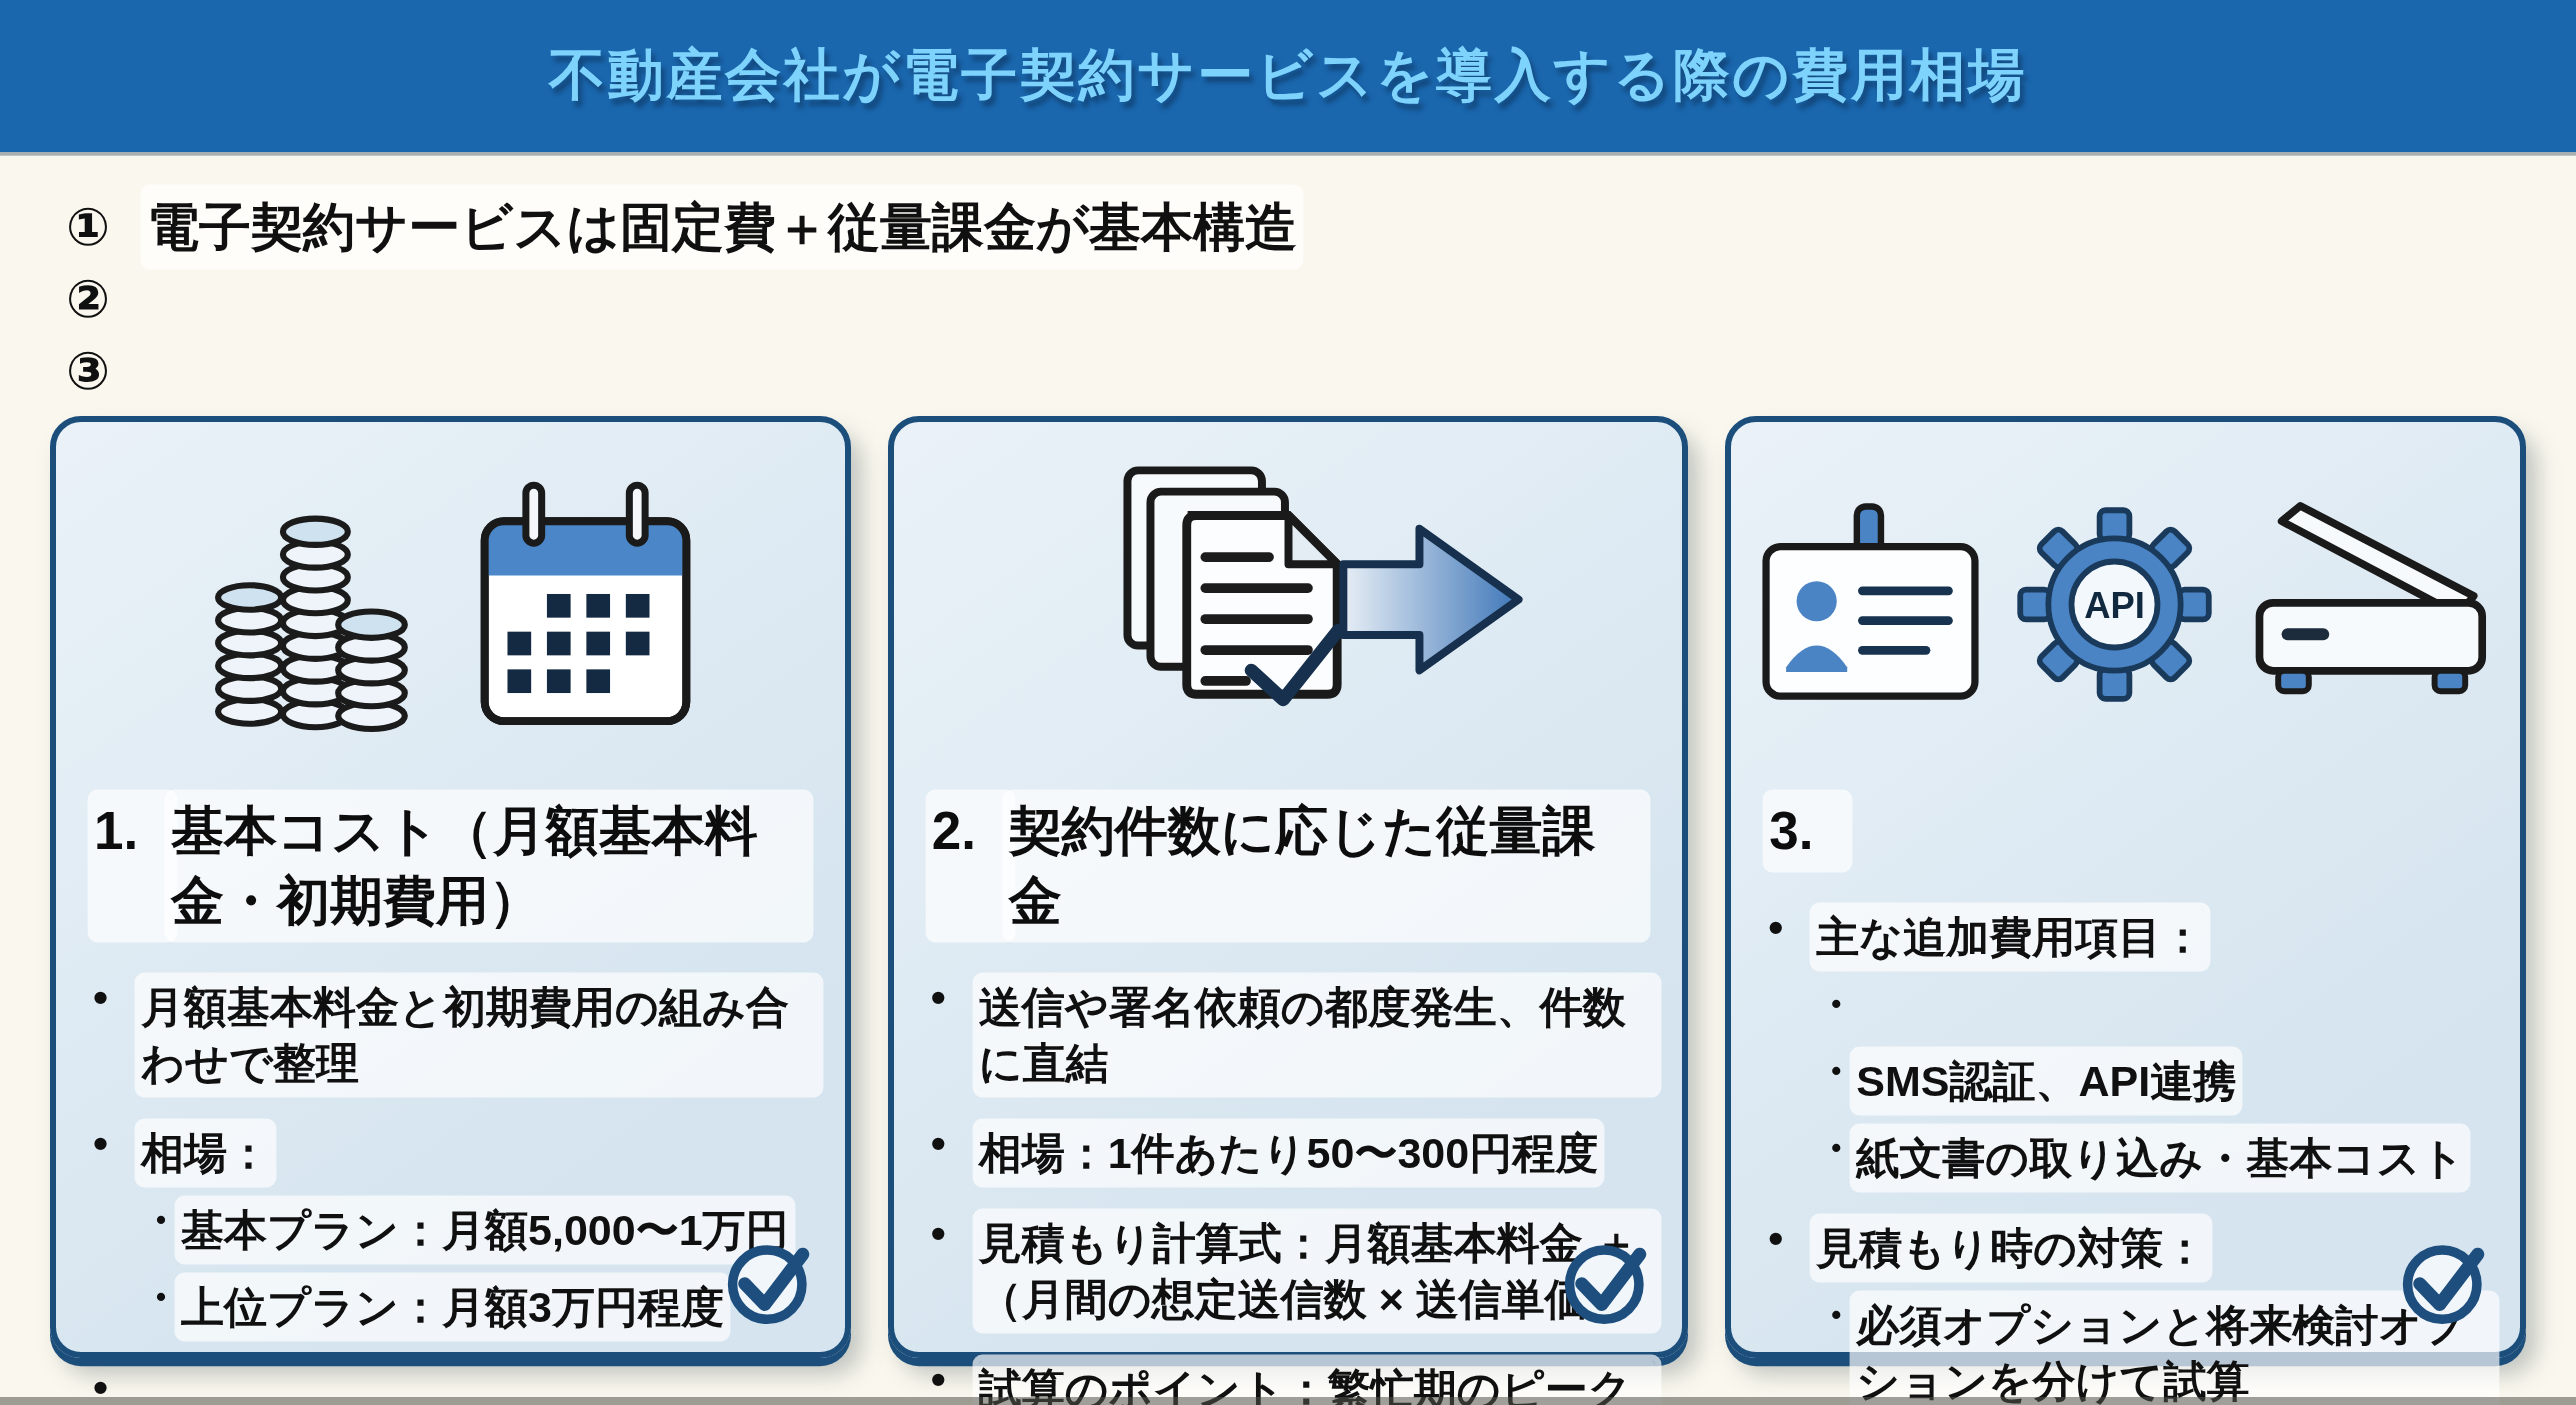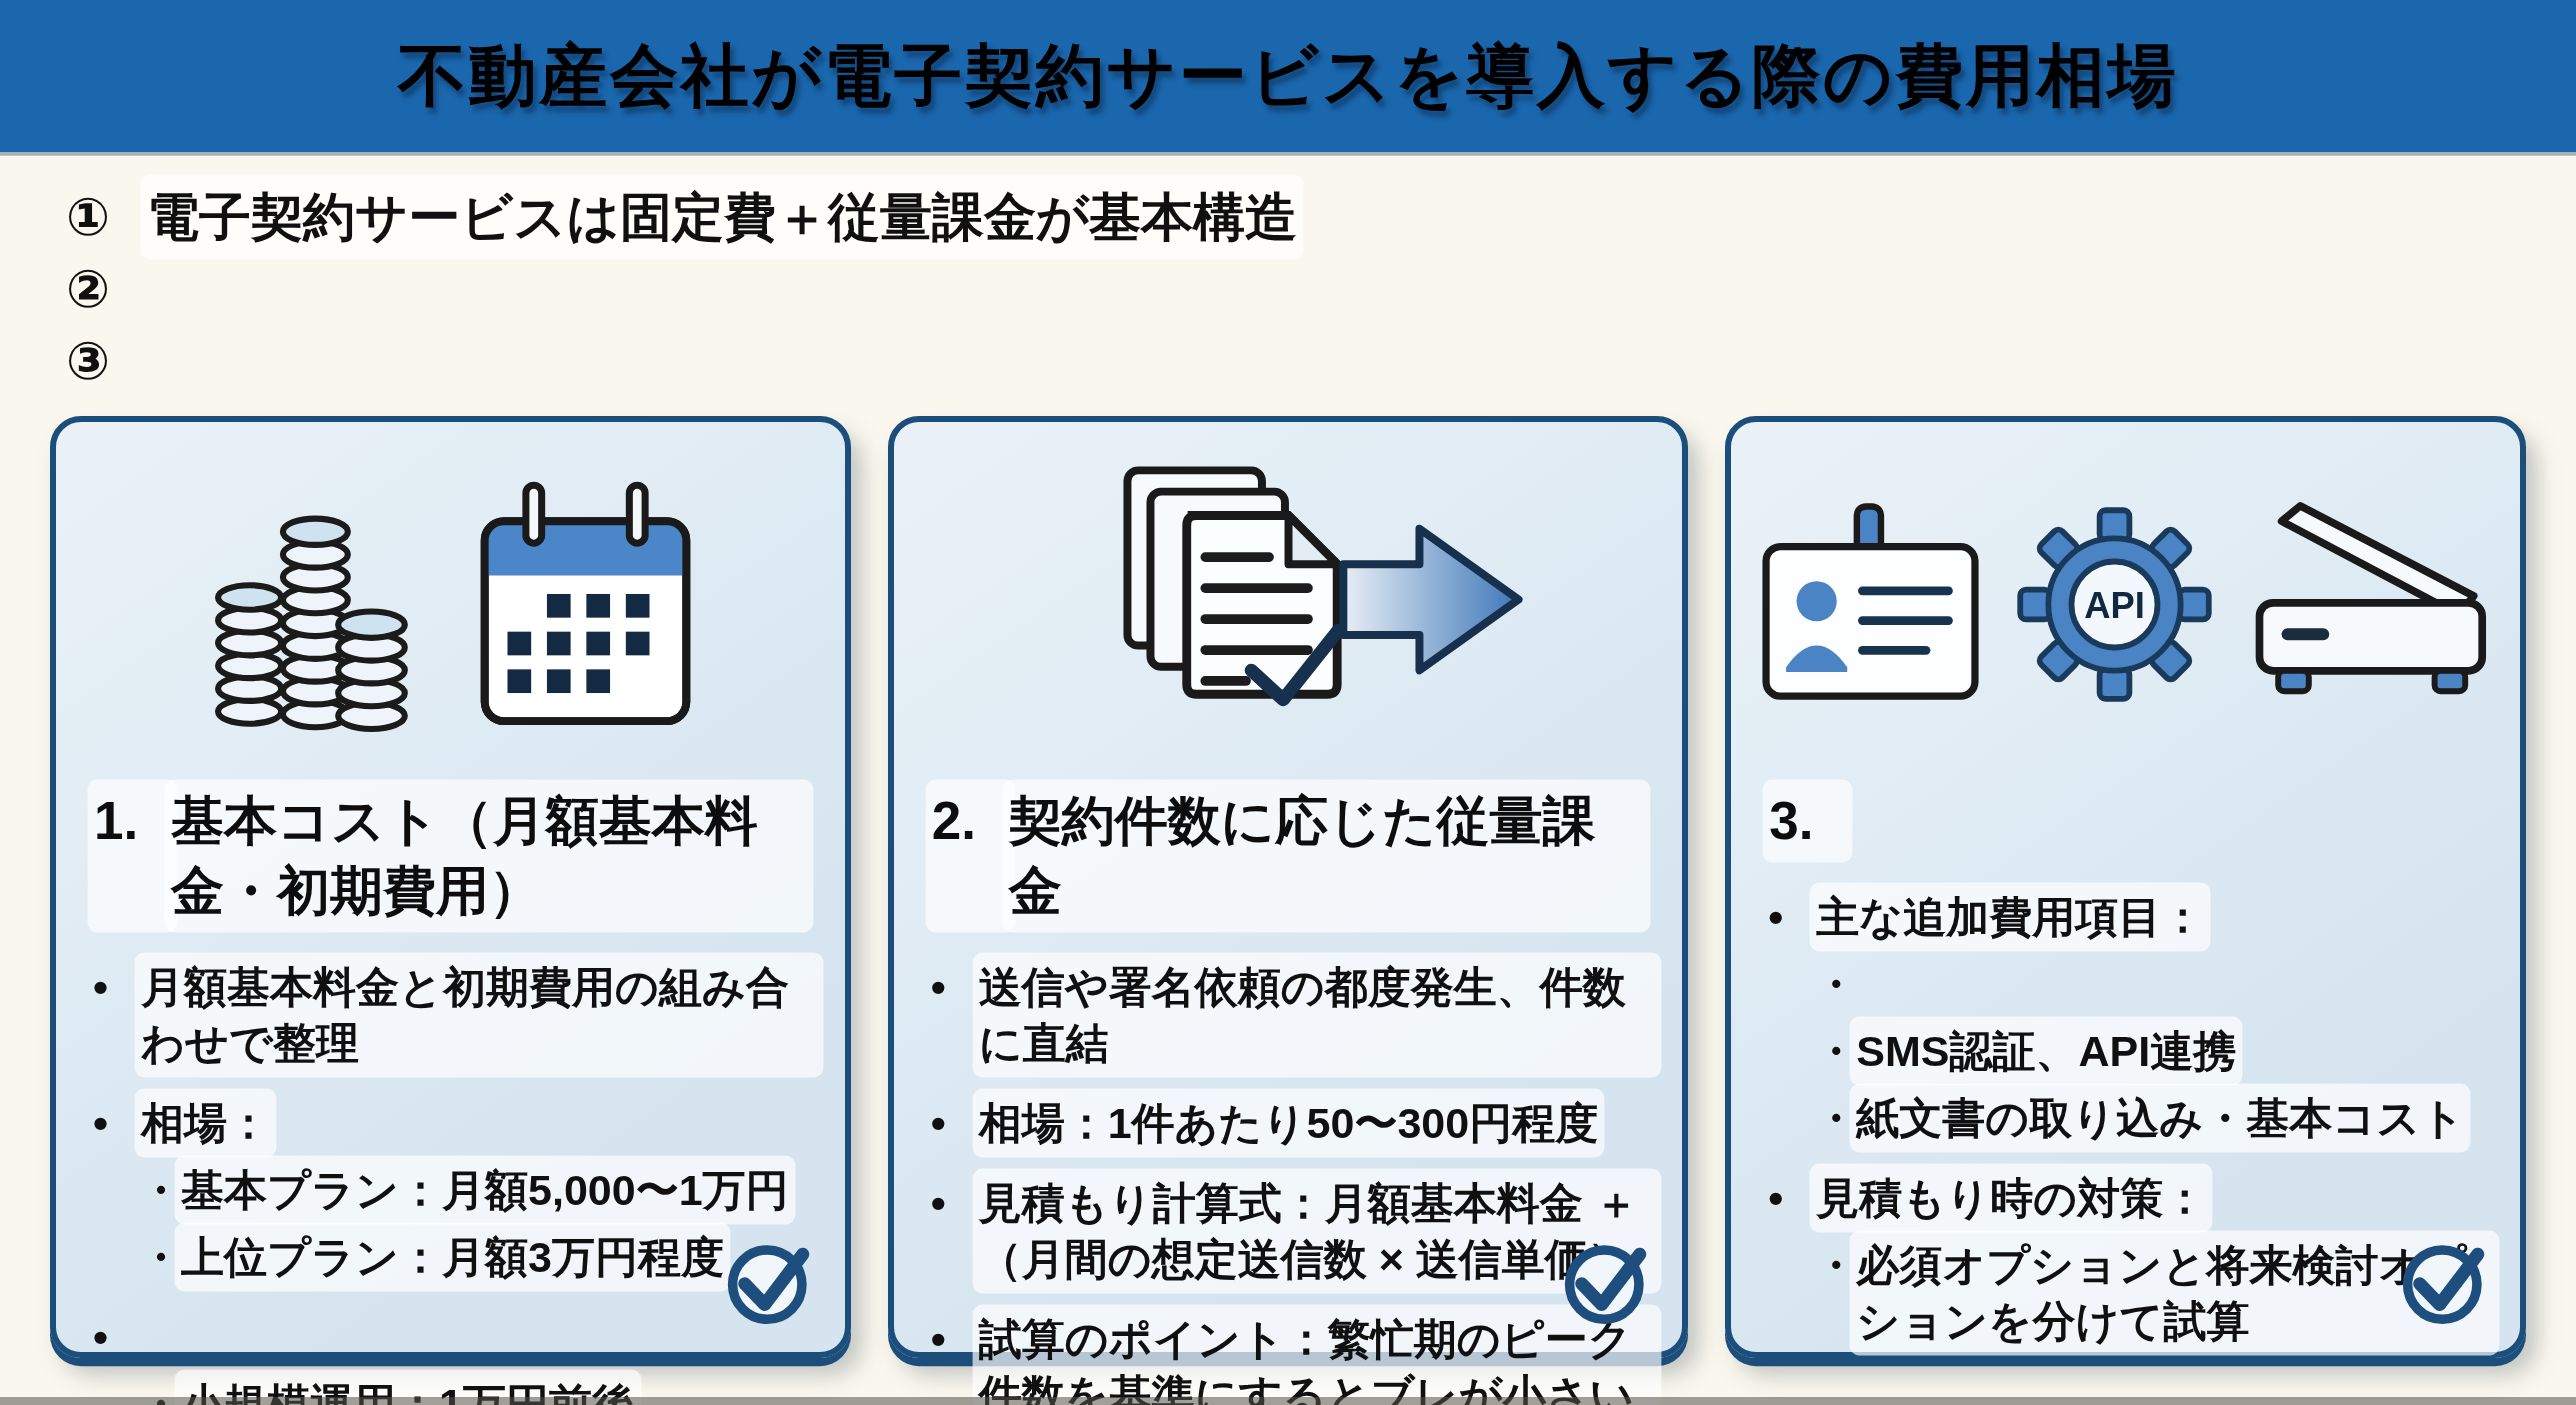--- a/index.html
+++ b/index.html
@@ -26,38 +26,38 @@
     background:var(--cream);overflow:hidden;
   }
   
   .header{
     position:absolute;top:0;left:0;width:100%;height:152px;
     background:var(--header-blue);
     display:flex;align-items:center;justify-content:center;
     box-shadow:0 3.7px 0 rgba(12,40,70,.35);
   }
   .page-title{
-    margin:0;font-size:68px;font-weight:800;color:#000000;
+    margin:0;font-size:56px;font-weight:800;color:#7dd3fc;
     letter-spacing:2.7px;white-space:nowrap;
     text-shadow:3.7px 5.5px 5.5px rgba(8,30,60,.45);
   }
   
   .summary{position:absolute;top:181px;left:66px;right:46px;}
   .summary-item{
     display:flex;align-items:baseline;
     font-size:52px;line-height:72px;font-weight:800;color:var(--text-black);
   }
   .s-marker{flex:none;width:81px;}
   .s-text{flex:0 1 auto;}
   
   .hl{
     background:rgba(255,255,255,.68);
     box-shadow:0 0 0 6.4px rgba(255,255,255,.68);
     border-radius:3.7px;
-    -webkit-box-decoration-break:clone;box-decoration-break:clone;
+    -webkit-box-decoration-break:clone;box-decoration-break:clone;margin-top:10px;
   }
   
   .cards{
     position:absolute;top:416px;left:50px;right:50px;height:942px;
     display:flex;gap:37px;
   }
   .card{
     position:relative;flex:1;
     background:linear-gradient(145deg,var(--card-bg-light) 0%,var(--card-bg) 75%);
     border:6.4px solid var(--navy);

